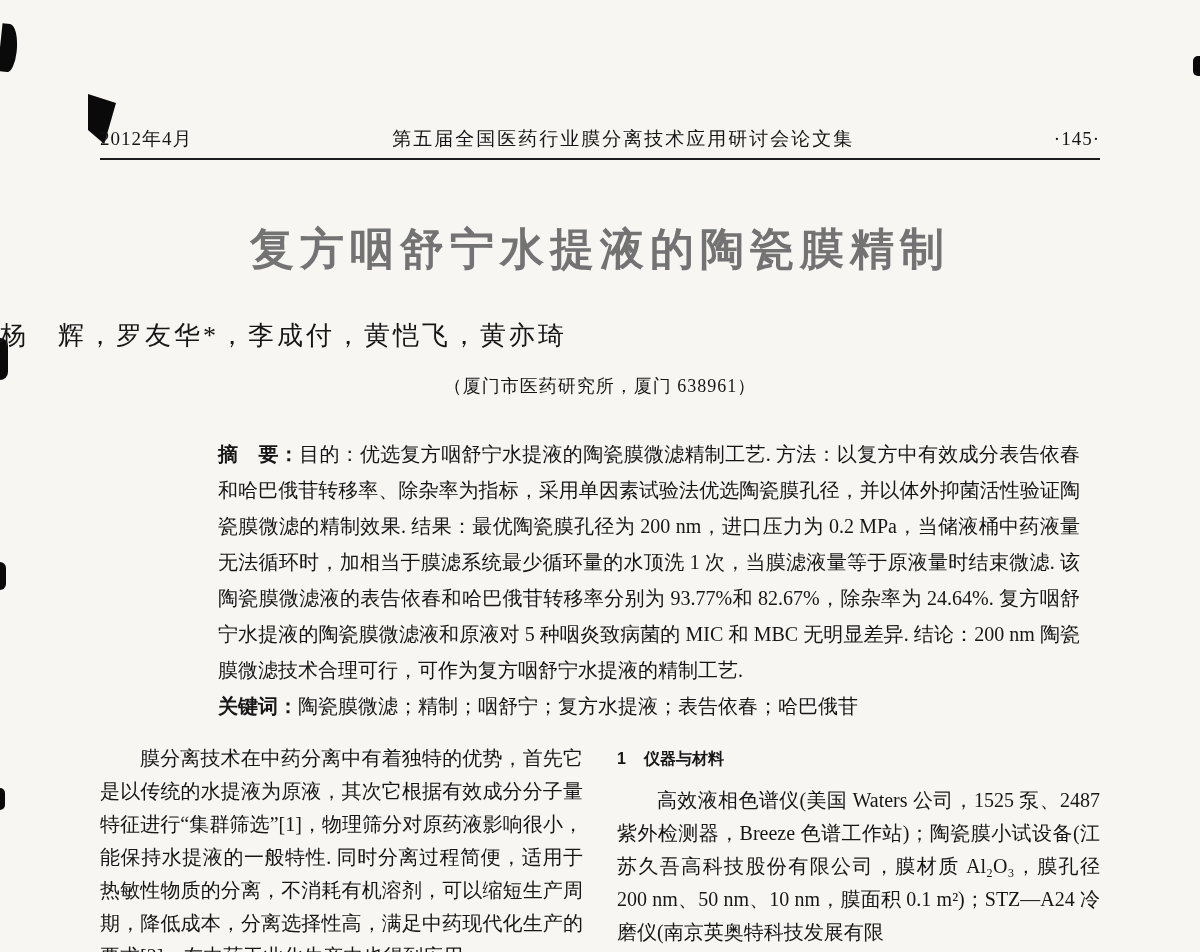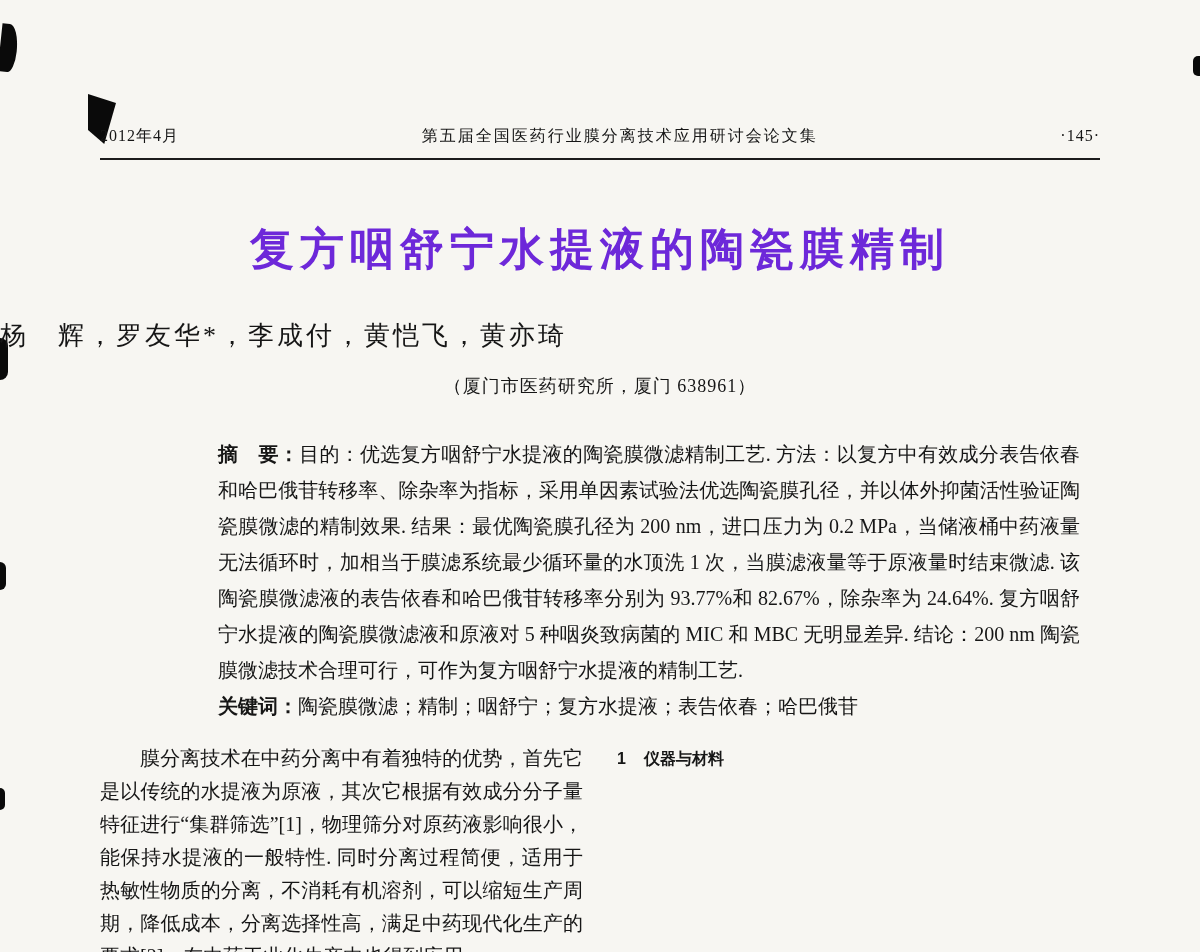--- a/index.html
+++ b/index.html
@@ -17,34 +17,34 @@
   .a1 { left:0; top:24px; width:17px; height:48px; border-radius:0 70% 55% 0; transform:rotate(6deg); }
   .a2 { left:88px; top:94px; width:28px; height:50px; clip-path:polygon(0 0,100% 18%,58% 100%,0 72%); }
   .a3 { left:0; top:338px; width:8px; height:42px; border-radius:0 8px 8px 0; }
   .a4 { left:0; top:562px; width:6px; height:28px; border-radius:0 6px 6px 0; }
   .a5 { left:0; top:788px; width:5px; height:22px; border-radius:0 5px 5px 0; }
   .a6 { right:0; top:56px; width:7px; height:20px; border-radius:5px 0 0 5px; }
 
   .header {
     position:absolute; left:100px; right:100px; top:126px;
     display:flex; justify-content:space-between; align-items:baseline;
-    font-size:16px; letter-spacing:1px;
+    font-size:19px; letter-spacing:1px;
   }
   .header .mid { letter-spacing:2px; }
   .rule {
     position:absolute; left:100px; right:100px; top:158px;
     height:2px; background:#1c1c1c;
   }
 
   .title {
     position:absolute; left:0; right:0; top:220px; margin:0;
     text-align:center;
     font-family:"Liberation Sans","DejaVu Sans",sans-serif;
     font-weight:700; font-size:44px; letter-spacing:6px;
-    color:#6d28d9;
+    color:#737373;
   }
 
   .authors {
     position:absolute; left:0; right:0; top:318px;
     text-align:left; font-size:26px; letter-spacing:3px;
     font-style:normal;
   }
   .affiliation {
     position:absolute; left:0; right:0; top:374px;
     text-align:center; font-size:18px; letter-spacing:1px;
@@ -104,14 +104,15 @@
   <p><b class="label">摘　要：</b><span>目的：优选复方咽舒宁水提液的陶瓷膜微滤精制工艺. 方法：以复方中有效成分表告依春和哈巴俄苷转移率、除杂率为指标，采用单因素试验法优选陶瓷膜孔径，并以体外抑菌活性验证陶瓷膜微滤的精制效果. 结果：最优陶瓷膜孔径为 200 nm，进口压力为 0.2 MPa，当储液桶中药液量无法循环时，加相当于膜滤系统最少循环量的水顶洗 1 次，当膜滤液量等于原液量时结束微滤. 该陶瓷膜微滤液的表告依春和哈巴俄苷转移率分别为 93.77%和 82.67%，除杂率为 24.64%. 复方咽舒宁水提液的陶瓷膜微滤液和原液对 5 种咽炎致病菌的 MIC 和 MBC 无明显差异. 结论：200 nm 陶瓷膜微滤技术合理可行，可作为复方咽舒宁水提液的精制工艺.</span></p>
   <p><b class="label">关键词：</b><span>陶瓷膜微滤；精制；咽舒宁；复方水提液；表告依春；哈巴俄苷</span></p>
 </section>
 
 <div class="columns">
   <div class="col">
     <p>膜分离技术在中药分离中有着独特的优势，首先它是以传统的水提液为原液，其次它根据有效成分分子量特征进行“集群筛选”[1]，物理筛分对原药液影响很小，能保持水提液的一般特性. 同时分离过程简便，适用于热敏性物质的分离，不消耗有机溶剂，可以缩短生产周期，降低成本，分离选择性高，满足中药现代化生产的要求[2]，在中药工业化生产中也得到应用</p>
   </div>
   <div class="col">
     <h2 class="sec"><span>1</span><span class="sec-title">仪器与材料</span></h2>
+    <p>高效液相色谱仪(美国 Waters 公司，1525 泵、2487 紫外检测器，Breeze 色谱工作站)；陶瓷膜小试设备(江苏久吾高科技股份有限公司，膜材质 Al₂O₃，膜孔径 200 nm、50 nm、10 nm，膜面积 0.1 m²)；STZ—A24 冷磨仪(南京英奥特科技发展有限</p>
   </div>
 </div>
 
 </body></html>

